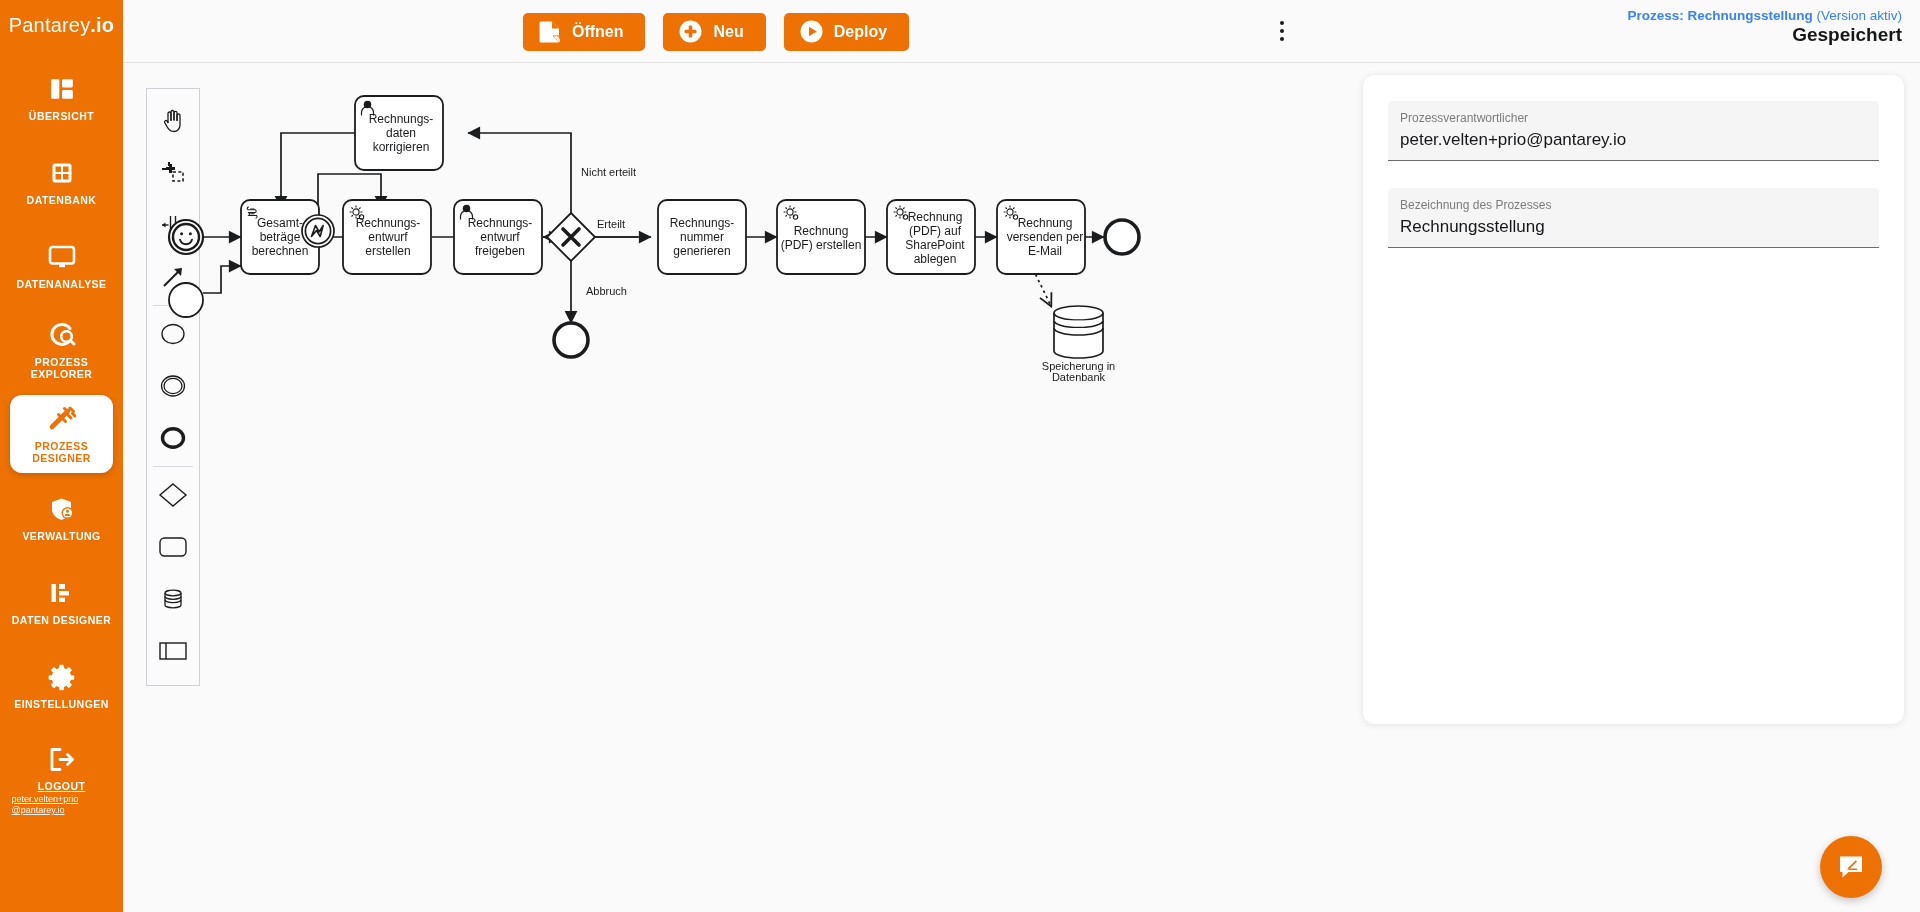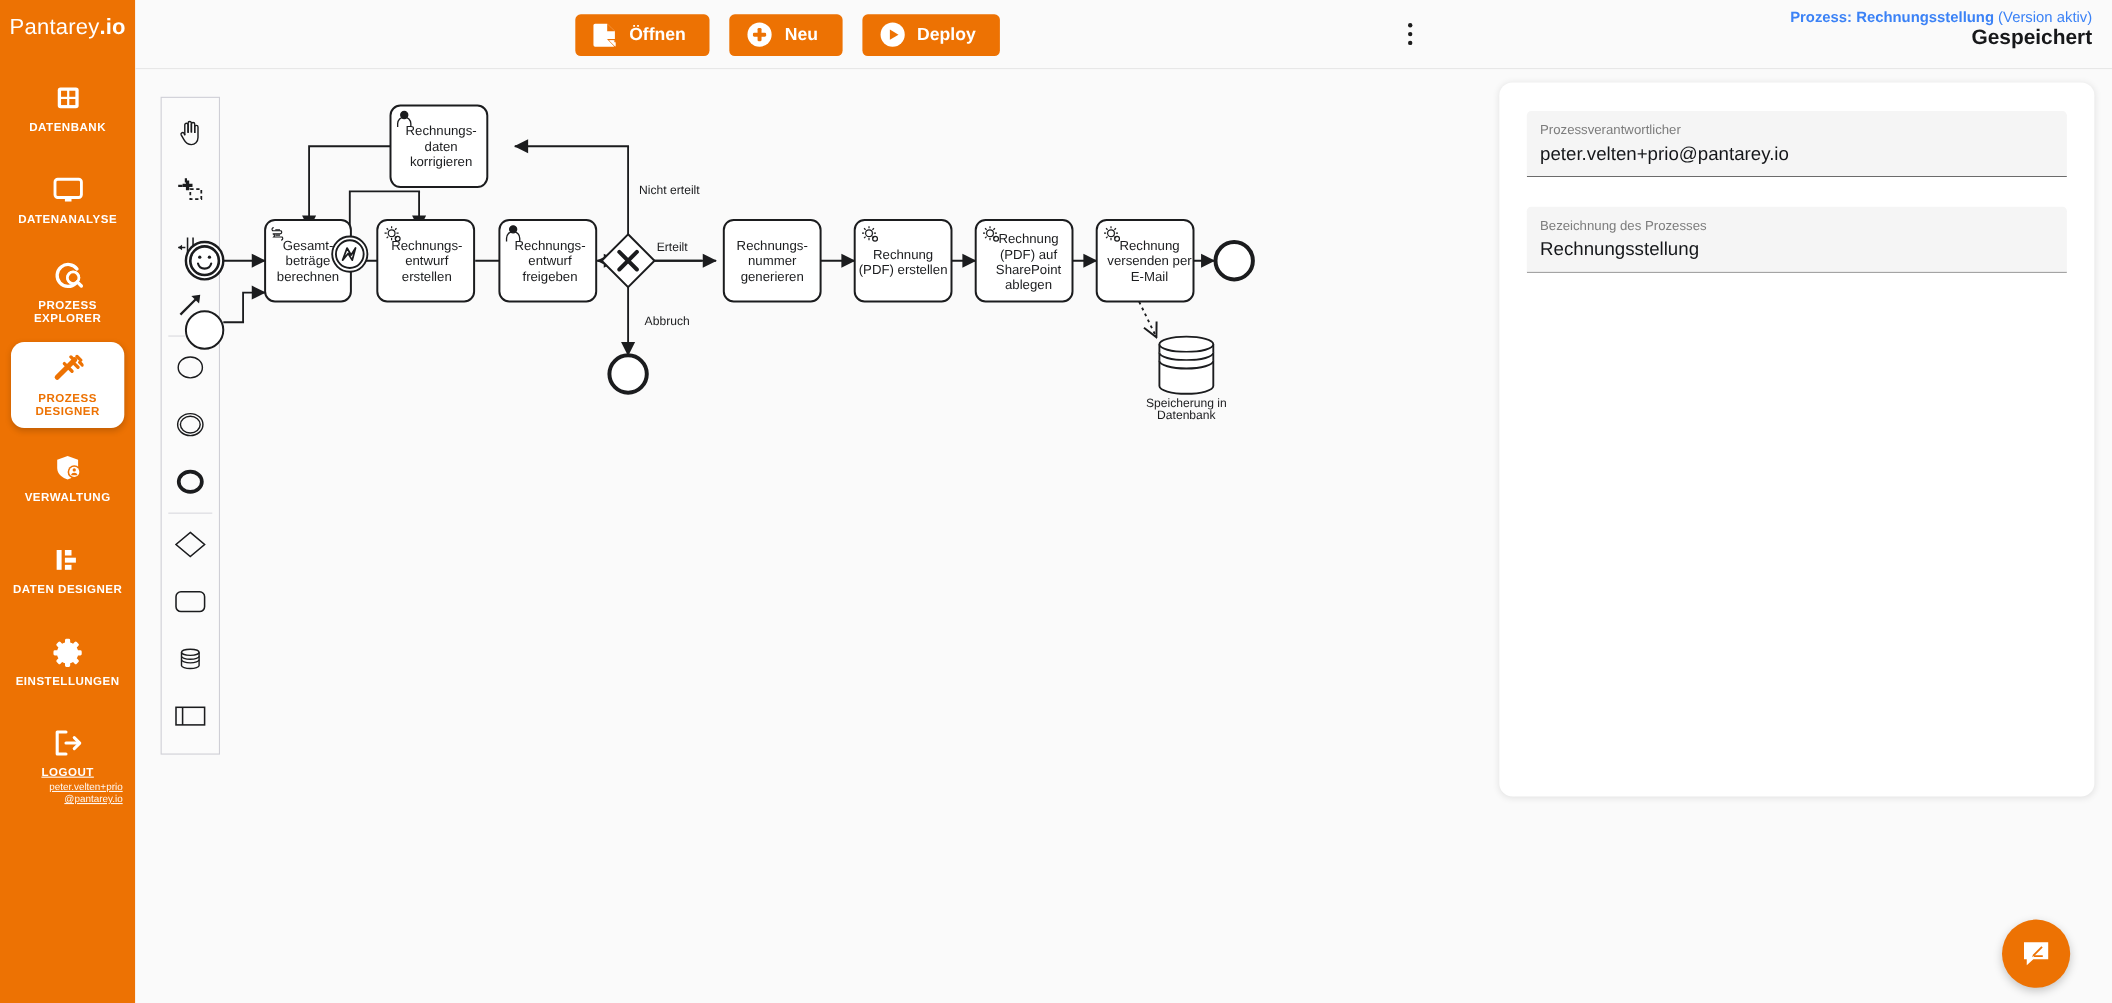--- a/index.html
+++ b/index.html
@@ -31,21 +31,21 @@
   }
   .nav-item .ico { height: 30px; display:flex; align-items:center; justify-content:center; margin-bottom:6px; }
   .nav-item .lbl {
     font-size: 10.5px; font-weight:700; letter-spacing:.45px;
     text-align:center; line-height:12px; text-transform:uppercase;
   }
   .nav-item.active { background:#ffffff; color:#ed7203; box-shadow:0 2px 6px rgba(0,0,0,.18); }
   .nav-item.active .lbl { color:#ed7203; }
   #logout-item { margin-top: 10px; text-decoration: underline; }
   #logout-email {
-    font-size:9px; line-height:11px; text-align:right; color:#ffffff;
+    font-size:9px; line-height:11px; text-align:left; color:#ffffff;
     width: 100px; margin-top:2px; opacity:.95;
   }
 
   
   #header {
     position:absolute; left:123px; top:0; width:1797px; height:63px;
     background:#fafafa; border-bottom:1px solid #e3e3e3;
   }
   #header-actions {
     position:absolute; left:0; top:0; width:1130px; height:63px;
@@ -125,20 +125,30 @@
 </head>
 <body>
 
 <div id="app">
 
   <nav id="sidebar">
     <div id="brand">
       <span>Pantarey</span><span class="io">.io</span>
     </div>
 
+    <div class="nav-item">
+      <span class="ico">
+        <svg width="26" height="26" viewBox="0 0 24 24">
+            <rect x="2" y="3" width="7.5" height="18" rx="1.2" fill="#fff"></rect>
+            <rect x="12" y="3" width="10" height="7.5" rx="1.2" fill="#fff"></rect>
+            <rect x="12" y="13" width="10" height="8" rx="1.2" fill="#fff"></rect>
+          </svg>
+      </span>
+      <span class="lbl">Übersicht</span>
+    </div>
 
     <div class="nav-item">
       <span class="ico">
         <svg width="24" height="24" viewBox="0 0 24 24">
             <rect x="2.5" y="2.5" width="19" height="19" rx="2.5" fill="#fff"></rect>
             <rect x="5.5" y="5.5" width="5.5" height="5.5" fill="#ed7203"></rect>
             <rect x="13" y="5.5" width="5.5" height="5.5" fill="#ed7203"></rect>
             <rect x="5.5" y="13" width="5.5" height="5.5" fill="#ed7203"></rect>
             <rect x="13" y="13" width="5.5" height="5.5" fill="#ed7203"></rect>
           </svg>

